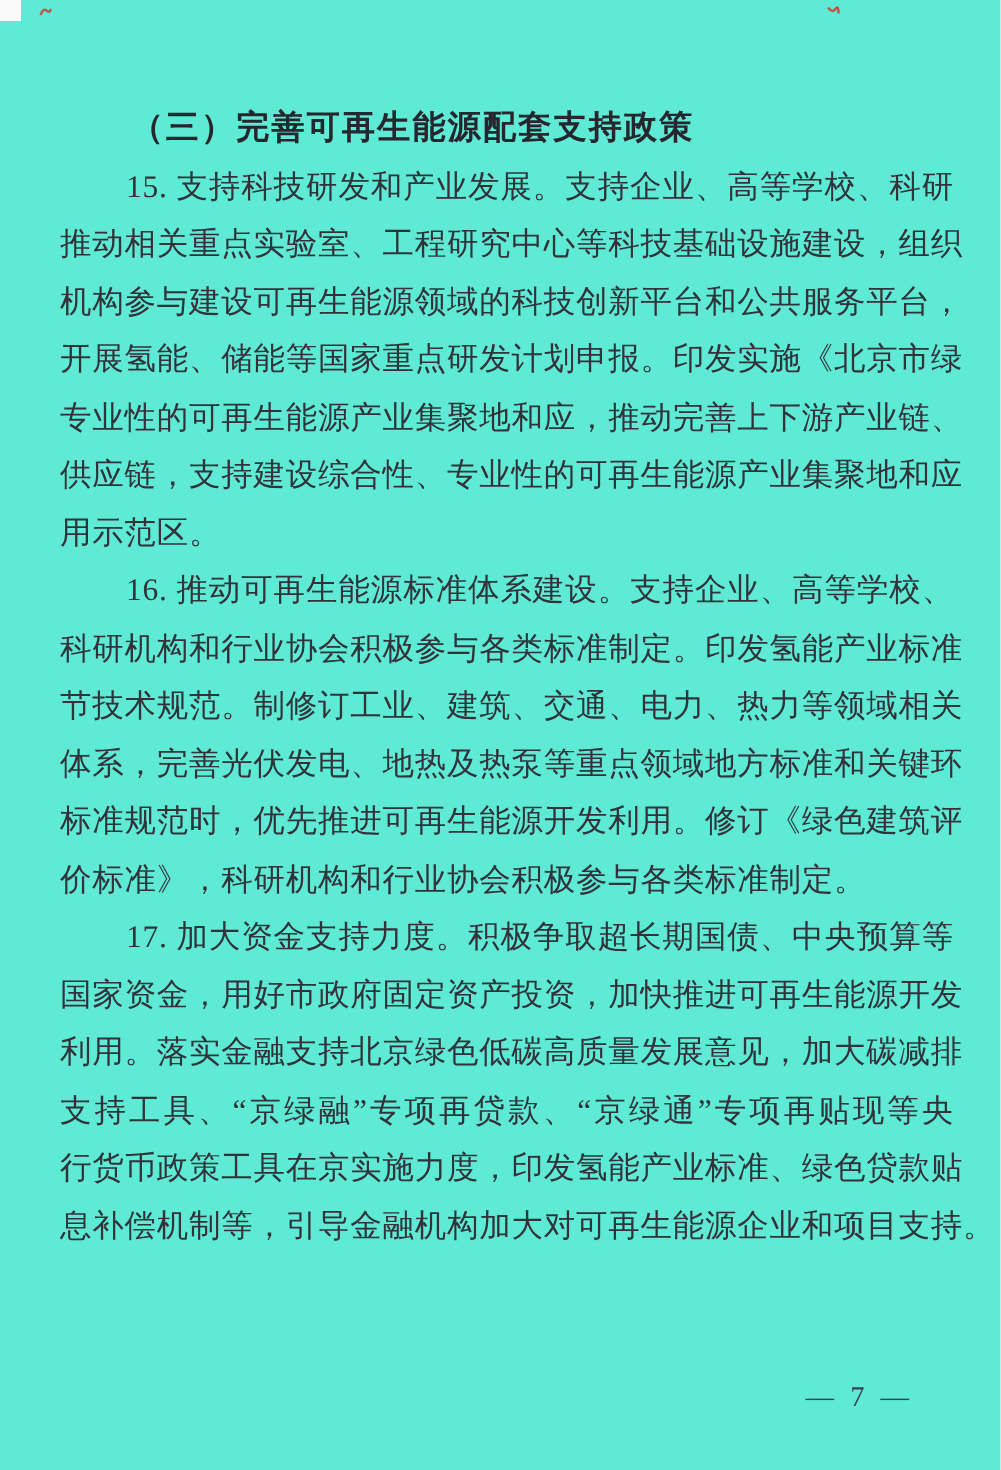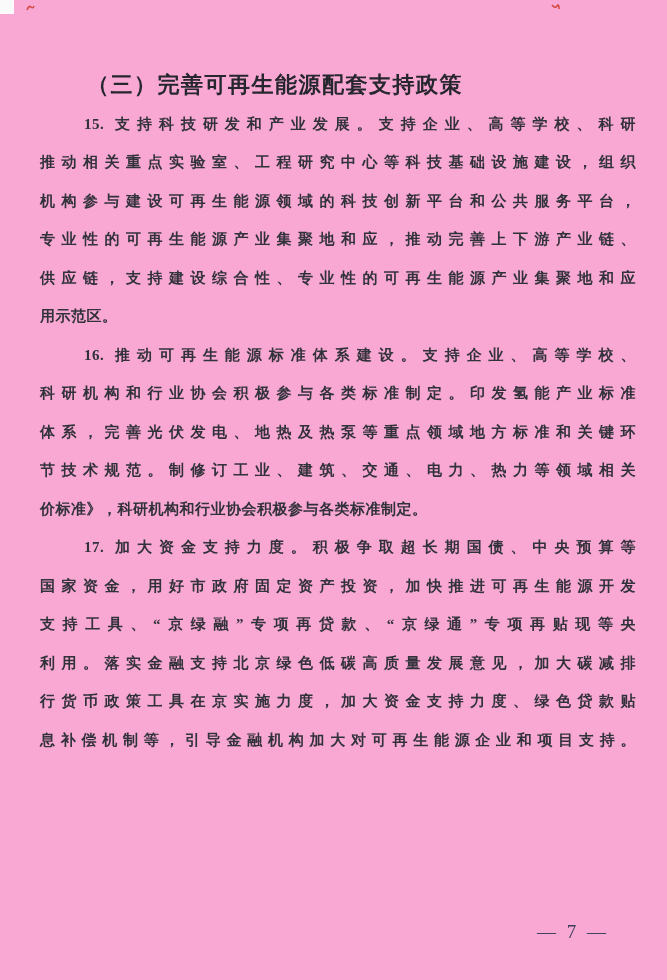--- a/index.html
+++ b/index.html
@@ -4,21 +4,21 @@
 <style>
   html, body {
     margin: 0;
     padding: 0;
     background: #ffffff;
   }
   .page {
     position: relative;
     width: 667px;
     height: 980px;
-    background: #f9a8d4;
+    background: #5eead4;
     overflow: hidden;
     font-family: "Liberation Serif", "DejaVu Serif", serif;
   }
   
   .scan-artifact {
     position: absolute;
     left: 0;
     top: 0;
     width: 14px;
     height: 14px;
@@ -47,27 +47,26 @@
     font-size: 22px;
     font-weight: bold;
     color: #26262e;
     text-indent: 47px;
     letter-spacing: 1.5px;
     white-space: nowrap;
   }
   .ln {
     height: 38.5px;
     line-height: 38.5px;
-    font-size: 15px;
+    font-size: 21px;
     letter-spacing: 0.5px;
     text-align: justify;
     text-align-last: justify;
     white-space: nowrap;
     overflow: visible;
-    font-weight: bold;
   }
   .ln.first { text-indent: 44px; }
   .ln.last  { text-align: center; text-align-last: left; }
 
   .footer {
     position: absolute;
     top: 919px;
     right: 58px;
     font-size: 19px;
     line-height: 26px;
@@ -91,39 +90,41 @@
   </svg>
 
   <div class="content">
 
     <div class="heading">（三）完善可再生能源配套支持政策</div>
 
     <div>
       <div class="ln first">15. 支持科技研发和产业发展。支持企业、高等学校、科研</div>
       <div class="ln">推动相关重点实验室、工程研究中心等科技基础设施建设，组织</div>
       <div class="ln">机构参与建设可再生能源领域的科技创新平台和公共服务平台，</div>
+      <div class="ln">开展氢能、储能等国家重点研发计划申报。印发实施《北京市绿</div>
       <div class="ln">专业性的可再生能源产业集聚地和应，推动完善上下游产业链、</div>
       <div class="ln">供应链，支持建设综合性、专业性的可再生能源产业集聚地和应</div>
       <div class="ln last">用示范区。</div>
     </div>
 
     <div>
       <div class="ln first">16. 推动可再生能源标准体系建设。支持企业、高等学校、</div>
       <div class="ln">科研机构和行业协会积极参与各类标准制定。印发氢能产业标准</div>
+      <div class="ln">节技术规范。制修订工业、建筑、交通、电力、热力等领域相关</div>
       <div class="ln">体系，完善光伏发电、地热及热泵等重点领域地方标准和关键环</div>
-      <div class="ln">节技术规范。制修订工业、建筑、交通、电力、热力等领域相关</div>
+      <div class="ln">标准规范时，优先推进可再生能源开发利用。修订《绿色建筑评</div>
       <div class="ln last">价标准》，科研机构和行业协会积极参与各类标准制定。</div>
     </div>
 
     <div>
       <div class="ln first">17. 加大资金支持力度。积极争取超长期国债、中央预算等</div>
       <div class="ln">国家资金，用好市政府固定资产投资，加快推进可再生能源开发</div>
+      <div class="ln">利用。落实金融支持北京绿色低碳高质量发展意见，加大碳减排</div>
       <div class="ln">支持工具、“京绿融”专项再贷款、“京绿通”专项再贴现等央</div>
-      <div class="ln">利用。落实金融支持北京绿色低碳高质量发展意见，加大碳减排</div>
-      <div class="ln">行货币政策工具在京实施力度，加大资金支持力度、绿色贷款贴</div>
+      <div class="ln">行货币政策工具在京实施力度，印发氢能产业标准、绿色贷款贴</div>
       <div class="ln">息补偿机制等，引导金融机构加大对可再生能源企业和项目支持。</div>
     </div>
 
   </div>
 
   <div class="footer">— 7 —</div>
 
 </div>
 
 </body></html>

